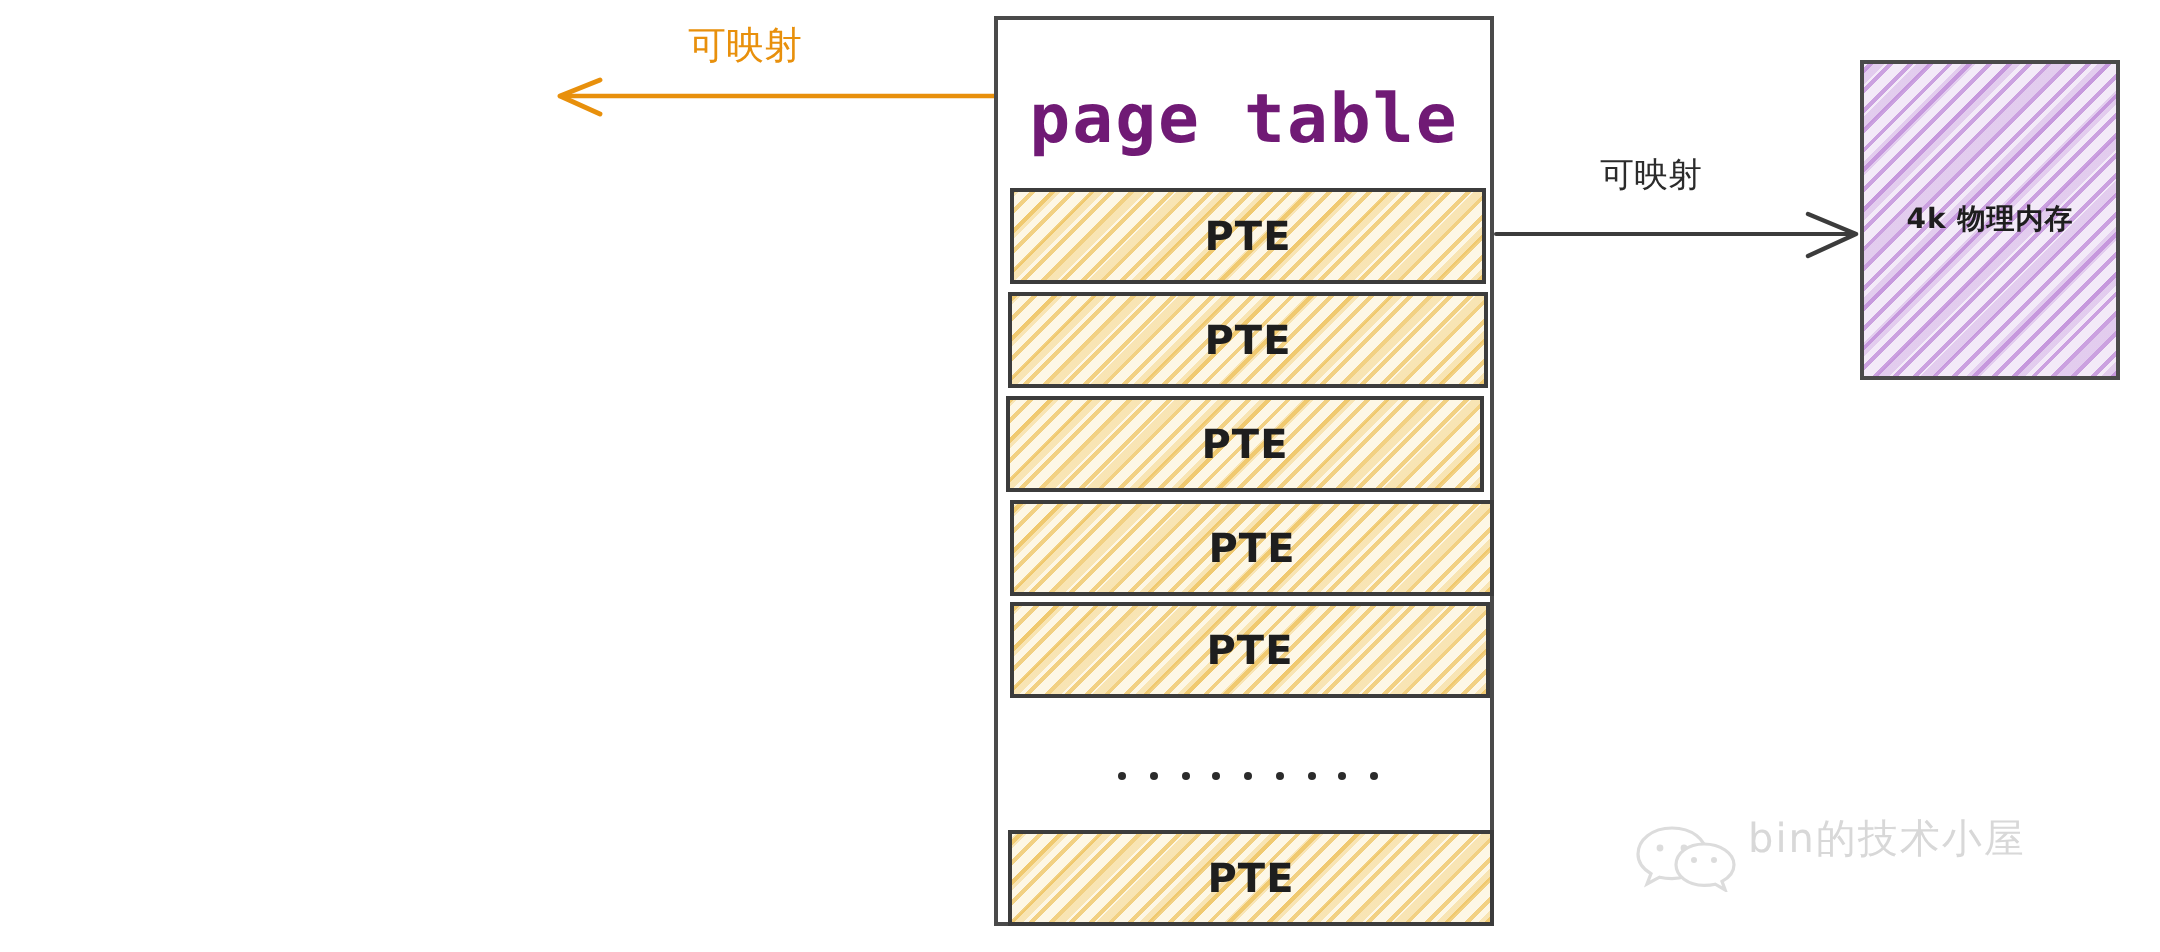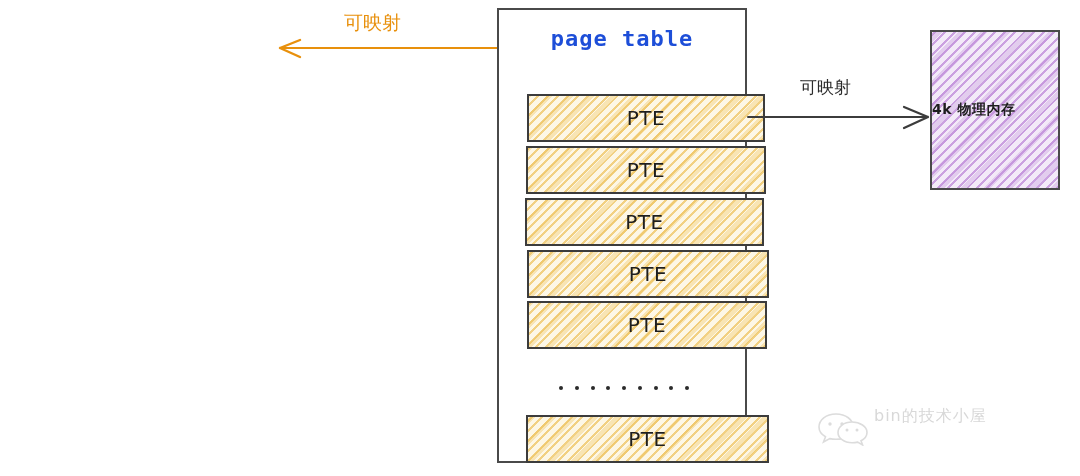--- a/index.html
+++ b/index.html
@@ -32,21 +32,21 @@
       ),
       repeating-linear-gradient(
         -45deg,
         rgba(206,168,226,0.45) 0px,
         rgba(206,168,226,0.45) 5px,
         rgba(255,255,255,0.0) 5px,
         rgba(255,255,255,0.0) 16px
       );
     display: flex;
     align-items: center;
-    justify-content: flex-start;
+    justify-content: center;
   }
   .mem-label {
     color: #1e1e1e;
     font-weight: 700;
     letter-spacing: 0.5px;
     white-space: nowrap;
   }
   #mem-4m { left: 8px;   top: 28px; width: 258px; height: 437px; }
   #mem-4m .mem-label { font-size: 27px; }
   #mem-4k { left: 930px; top: 30px; width: 130px; height: 160px; }
@@ -59,26 +59,26 @@
     top: 8px;
     width: 250px;
     height: 455px;
     box-sizing: border-box;
     border: 2px solid #4a4a4a;
     background: #ffffff;
   }
   #page-table-title {
     position: absolute;
     left: 0;
-    top: 16px;
+    top: 30px;
     width: 100%;
     text-align: center;
-    color: #1d4ed8;
+    color: #701a75;
     font-family: "DejaVu Sans Mono", monospace;
-    font-size: 22px;
+    font-size: 34px;
     font-weight: 700;
     letter-spacing: 1px;
   }
 
   
   .pte {
     position: absolute;
     box-sizing: border-box;
     border: 2px solid #3c3c3c;
     background-color: #fdf7e6;
@@ -95,23 +95,22 @@
         rgba(243,210,130,0.5) 0px,
         rgba(243,210,130,0.5) 4px,
         rgba(255,255,255,0.0) 4px,
         rgba(255,255,255,0.0) 15px
       );
     display: flex;
     align-items: center;
     justify-content: center;
     color: #1e1e1e;
     font-size: 20px;
-    font-weight: 400;
+    font-weight: 700;
     letter-spacing: 0.5px;
-    margin-left: 22px;
   }
 
   
   #pte-ellipsis {
     position: absolute;
     left: 60px;
     top: 368px;
     width: 130px;
     height: 20px;
     display: flex;
@@ -142,21 +141,21 @@
     left: 812px;
     top: 404px;
     width: 262px;
     height: 64px;
     color: #d8d8d8;
     pointer-events: none;
   }
   #watermark .wm-row1 {
     position: absolute;
     left: 62px; top: 2px;
-    font-size: 16px;
+    font-size: 20px;
     letter-spacing: 1px;
     white-space: nowrap;
   }
   #watermark .wm-row2 {
     position: absolute;
     left: 100px; top: 33px;
     font-size: 17px;
     letter-spacing: 1px;
     white-space: nowrap;
   }

